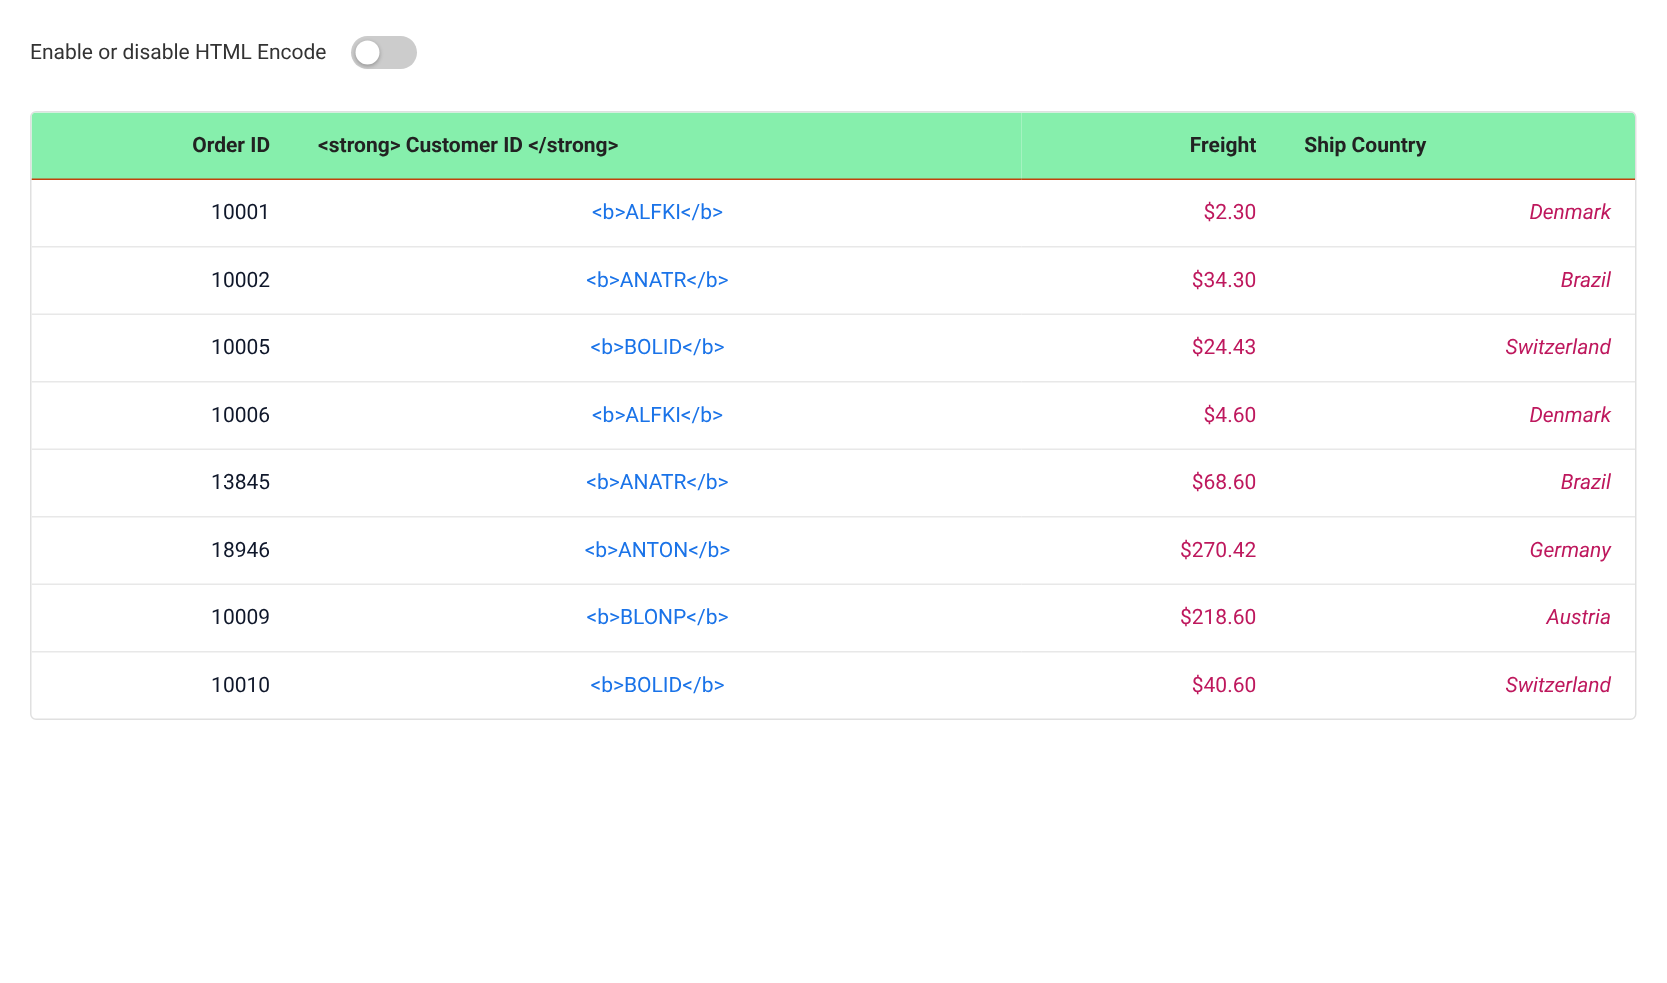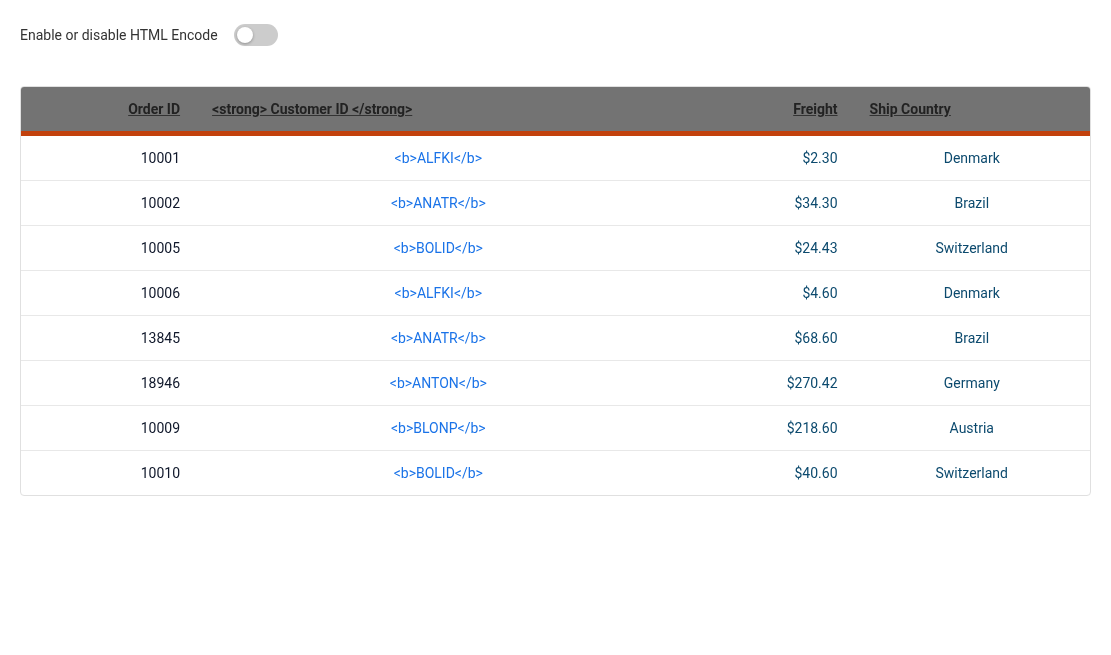--- a/index.html
+++ b/index.html
@@ -15,21 +15,21 @@
       font-size: 14px;
       padding: 20px;
       width: 1111px;
       min-height: 655px;
     }
 
     .top-bar {
       display: flex;
       align-items: center;
       gap: 16px;
-      margin-bottom: 36px;
+      margin-bottom: 24px;
       padding: 4px 0;
     }
 
     .toggle-label {
       font-size: 14px;
       color: #333;
     }
 
     
     .toggle-switch {
@@ -80,23 +80,22 @@
       border-radius: 4px;
       overflow: hidden;
     }
 
     table {
       width: 100%;
       border-collapse: collapse;
     }
 
     thead tr {
-      background: #737373;
-      border-bottom: 5px solid #c2410c;
-      text-decoration: underline;
+      background: #86efac;
+      border-bottom: 1px solid #c2410c;
     }
 
     thead th {
       padding: 14px 16px;
       font-weight: 700;
       font-size: 14px;
       color: #222;
       text-align: right;
     }
 
@@ -112,31 +111,32 @@
       border-bottom: 1px solid #e8e8e8;
     }
 
     tbody tr:last-child {
       border-bottom: none;
     }
 
     tbody td {
       padding: 14px 16px;
       font-size: 14px;
-      color: #0c4a6e;
+      color: #be185d;
       text-align: right;
     }
 
     tbody td.col-customerid {
       text-align: center;
       color: #1a73e8;
     }
 
     tbody td.col-shipcountry {
-      text-align: center;
+      text-align: right;
+      font-style: italic;
     }
 
     tbody td.col-orderid {
       color: #0f172a;
     }
   </style>
 </head>
 <body>
 
 <div class="top-bar">

